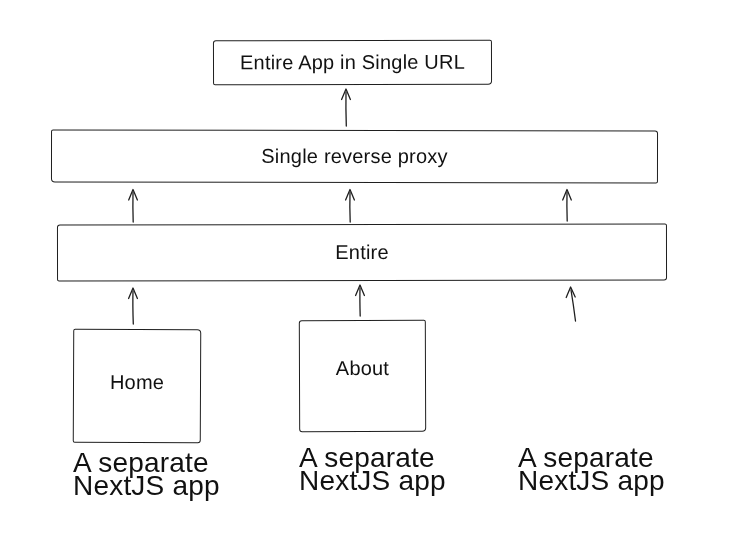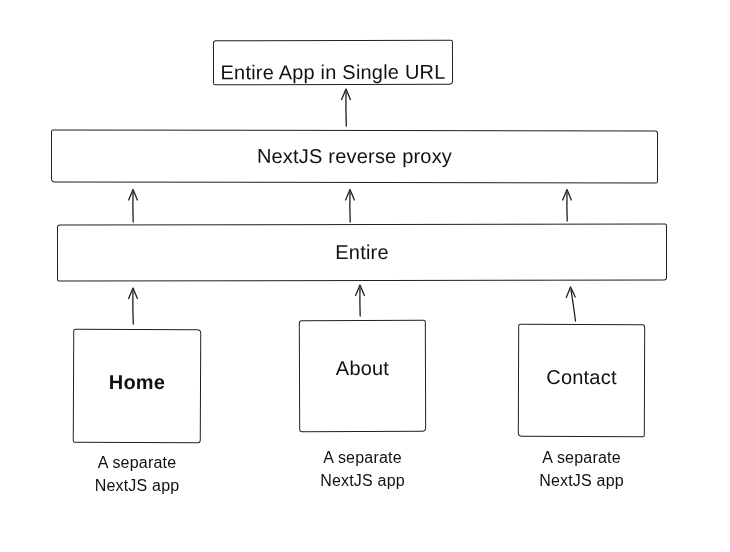--- a/index.html
+++ b/index.html
@@ -23,60 +23,59 @@
     display: flex;
     align-items: center;
     justify-content: center;
     box-sizing: border-box;
     font-size: 20px;
     letter-spacing: 0.2px;
     white-space: nowrap;
   }
   
   #title-box {
-    left: 213px; top: 40px; width: 240px; height: 45px;
+    left: 213px; top: 40px; width: 279px; height: 45px;
     border-radius: 3px 2px 4px 2px;
     transform: rotate(-0.15deg);
-    align-items: flex-end;
   }
   
   #proxy-bar {
     left: 51px; top: 130px; width: 607px; height: 53px;
     border-radius: 2px 3px 2px 4px;
     transform: rotate(0.08deg);
   }
   #zones-bar {
     left: 57px; top: 224px; width: 610px; height: 57px;
     border-radius: 3px 2px 3px 2px;
     transform: rotate(-0.08deg);
   }
   
   #home-box {
     left: 73px; top: 329px; width: 128px; height: 114px;
     border-radius: 2px 4px 3px 2px;
     transform: rotate(0.25deg);
   }
-  #home-box .box-label { transform: translateY(-4px); font-weight: bold; }
+  #home-box .box-label { transform: translateY(-4px); }
   #about-box {
     left: 299px; top: 320px; width: 127px; height: 112px;
     border-radius: 3px 2px 4px 3px;
     transform: rotate(-0.2deg);
   }
   #about-box .box-label { transform: translateY(-8px); }
   #contact-box {
     left: 518px; top: 324px; width: 127px; height: 113px;
     border-radius: 2px 3px 2px 4px;
     transform: rotate(0.2deg);
   }
   #contact-box .box-label { transform: translateY(-3px); }
 
   .caption {
     position: absolute;
     text-align: center;
-    font-size: 16px;
+    font-size: 28px;
     line-height: 23px;
     letter-spacing: 0.2px;
     white-space: nowrap;
   }
   #home-caption    { left: 73px;  top: 451px; width: 128px; }
   #about-caption   { left: 299px; top: 446px; width: 127px; }
   #contact-caption { left: 518px; top: 446px; width: 127px; }
 
   #arrow-layer {
     position: absolute;
@@ -129,21 +128,21 @@
       <path d="M 575.5 321 Q 573.5 305 571 290"></path>
       <path d="M 566.2 297.5 L 570.6 287 L 575.2 297"></path>
     </g>
   </svg>
 
   <div class="sketch-box" id="title-box">
     <span class="box-label">Entire App in Single URL</span>
   </div>
 
   <div class="sketch-box" id="proxy-bar">
-    <span class="box-label">NextJS reverse proxy</span>
+    <span class="box-label">Single reverse proxy</span>
   </div>
 
   <div class="sketch-box" id="zones-bar">
     <span class="box-label">Entire</span>
   </div>
 
   <div class="sketch-box" id="home-box">
     <span class="box-label">Home</span>
   </div>
   <div class="caption" id="home-caption">
@@ -152,21 +151,18 @@
   </div>
 
   <div class="sketch-box" id="about-box">
     <span class="box-label">About</span>
   </div>
   <div class="caption" id="about-caption">
     <div>A separate</div>
     <div>NextJS app</div>
   </div>
 
-  <div class="sketch-box" id="contact-box">
-    <span class="box-label">Contact</span>
-  </div>
   <div class="caption" id="contact-caption">
     <div>A separate</div>
     <div>NextJS app</div>
   </div>
 
 </div>
 
 </body></html>

